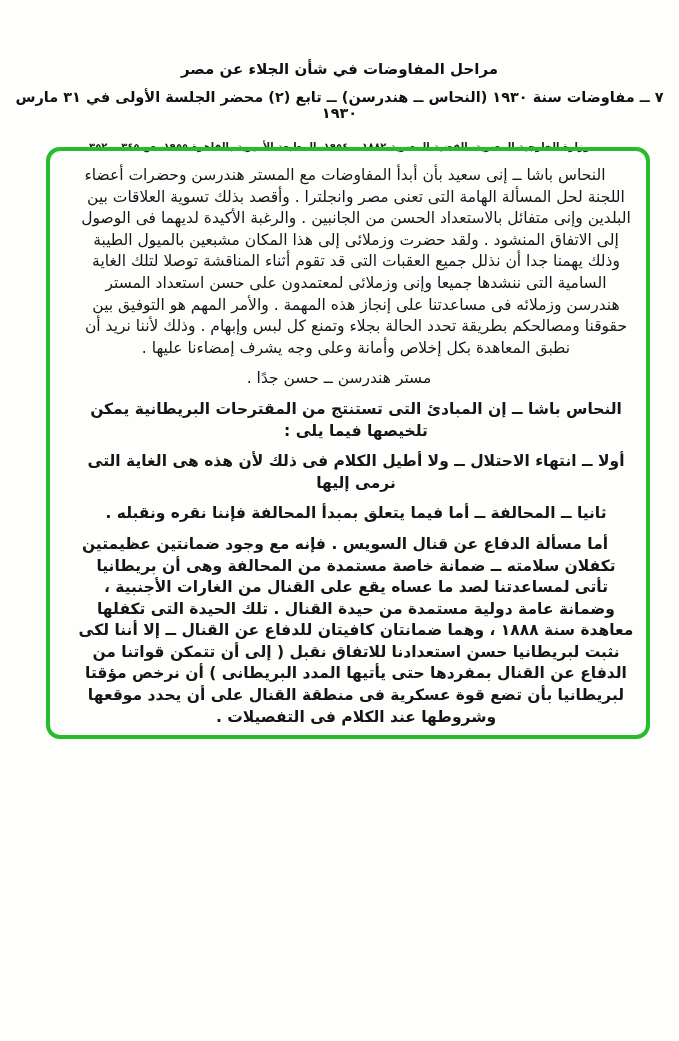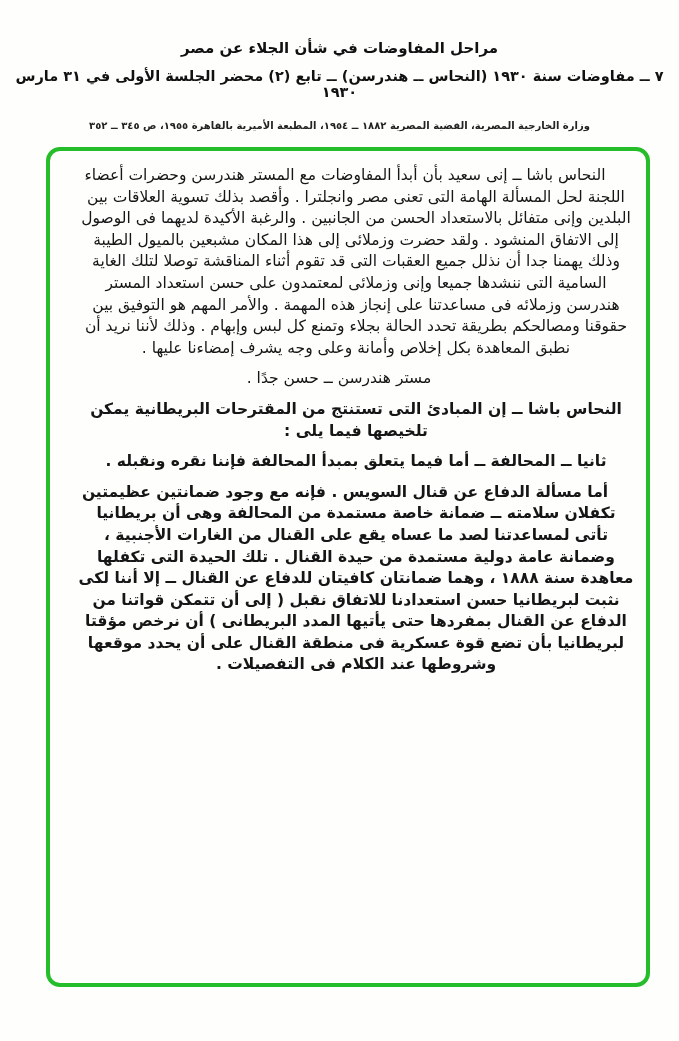--- a/index.html
+++ b/index.html
@@ -10,21 +10,21 @@
   }
   .page {
     position: relative;
     width: 679px;
     height: 1041px;
     background: #fefefc;
     overflow: hidden;
     direction: rtl;
   }
   .header {
-    padding-top: 39px;
+    padding-top: 60px;
     text-align: center;
     color: #111;
   }
   .doc-title {
     font-size: 15px;
     font-weight: bold;
     letter-spacing: 0.5px;
   }
   .doc-subtitle {
     font-size: 14.5px;
@@ -35,21 +35,21 @@
     font-size: 10px;
     font-weight: bold;
     margin-top: 20px;
     color: #222;
   }
   .frame {
     position: absolute;
     left: 46px;
     top: 147px;
     width: 604px;
-    height: 840px;
+    height: 592px;
     box-sizing: border-box;
     border: 4px solid #25bd2a;
     border-radius: 14px;
     padding: 14px 12px 0 28px;
     background: transparent;
   }
   .body-text {
     color: #161616;
     font-size: 15.5px;
     line-height: 21.6px;
@@ -86,20 +86,21 @@
   <div class="frame">
     <div class="body-text">
 
       <p class="para-indent">النحاس باشا ــ إنى سعيد بأن أبدأ المفاوضات مع المستر هندرسن وحضرات أعضاء اللجنة لحل المسألة الهامة التى تعنى مصر وانجلترا . وأقصد بذلك تسوية العلاقات بين البلدين وإنى متفائل بالاستعداد الحسن من الجانبين . والرغبة الأكيدة لديهما فى الوصول إلى الاتفاق المنشود . ولقد حضرت وزملائى إلى هذا المكان مشبعين بالميول الطيبة وذلك يهمنا جدا أن نذلل جميع العقبات التى قد تقوم أثناء المناقشة توصلا لتلك الغاية السامية التى ننشدها جميعا وإنى وزملائى لمعتمدون على حسن استعداد المستر هندرسن وزملائه فى مساعدتنا على إنجاز هذه المهمة . والأمر المهم هو التوفيق بين حقوقنا ومصالحكم بطريقة تحدد الحالة بجلاء وتمنع كل لبس وإبهام . وذلك لأننا نريد أن نطبق المعاهدة بكل إخلاص وأمانة وعلى وجه يشرف إمضاءنا عليها .</p>
 
 
       <p class="line-indent">مستر هندرسن ــ حسن جدًا .</p>
 
       <p class="clause">النحاس باشا ــ إن المبادئ التى تستنتج من المقترحات البريطانية يمكن تلخيصها فيما يلى :</p>
 
+      <p class="clause">أولا ــ انتهاء الاحتلال ــ ولا أطيل الكلام فى ذلك لأن هذه هى الغاية التى نرمى إليها</p>
 
       <p class="clause">ثانيا ــ المحالفة ــ أما فيما يتعلق بمبدأ المحالفة فإننا نقره ونقبله .</p>
 
       <p class="para-indent clause">أما مسألة الدفاع عن قنال السويس . فإنه مع وجود ضمانتين عظيمتين تكفلان سلامته ــ ضمانة خاصة مستمدة من المحالفة وهى أن بريطانيا تأتى لمساعدتنا لصد ما عساه يقع على القنال من الغارات الأجنبية ، وضمانة عامة دولية مستمدة من حيدة القنال . تلك الحيدة التى تكفلها معاهدة سنة ١٨٨٨ ، وهما ضمانتان كافيتان للدفاع عن القنال ــ إلا أننا لكى نثبت لبريطانيا حسن استعدادنا للاتفاق نقبل ( إلى أن تتمكن قواتنا من الدفاع عن القنال بمفردها حتى يأتيها المدد البريطانى ) أن نرخص مؤقتا لبريطانيا بأن تضع قوة عسكرية فى منطقة القنال على أن يحدد موقعها وشروطها عند الكلام فى التفصيلات .</p>
 
     </div>
   </div>
 
 </div>
 

